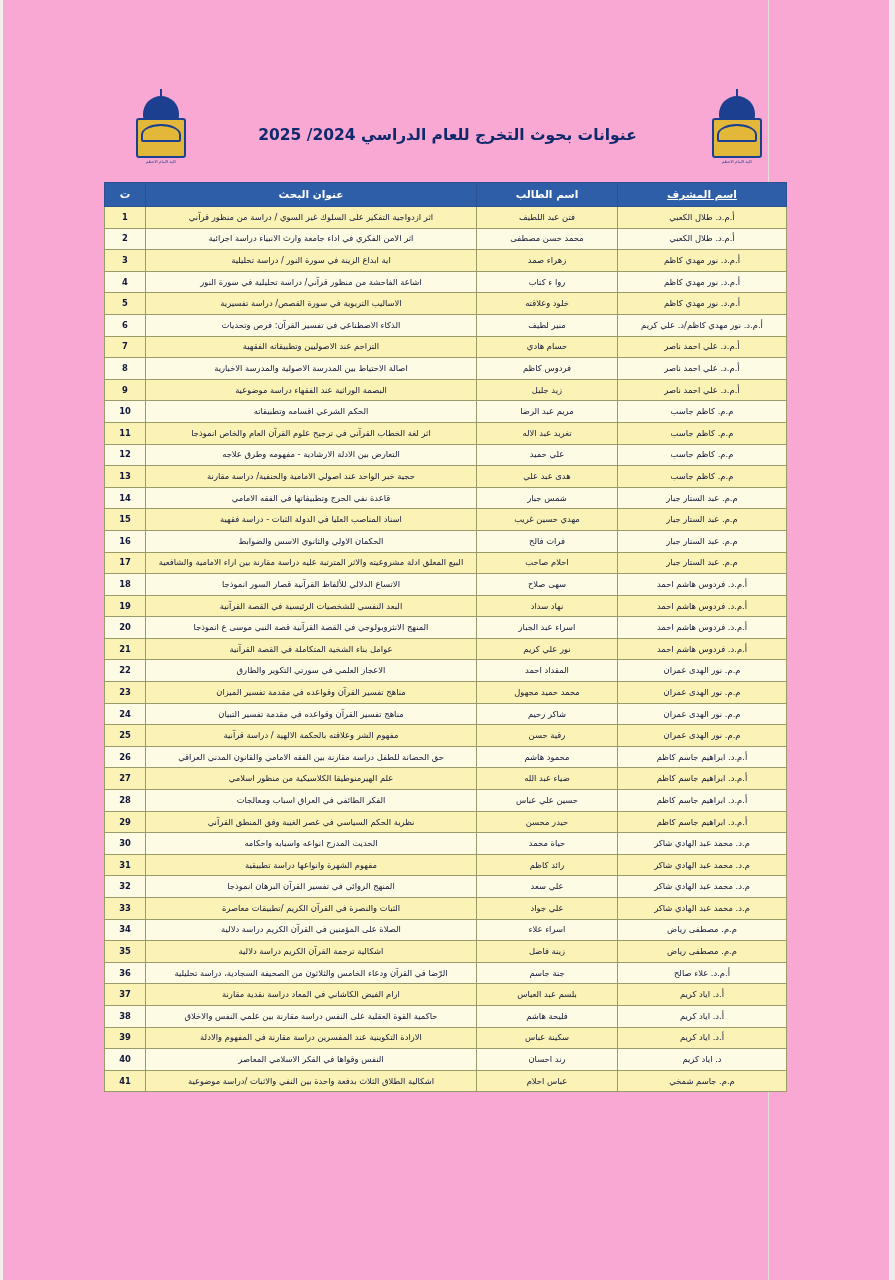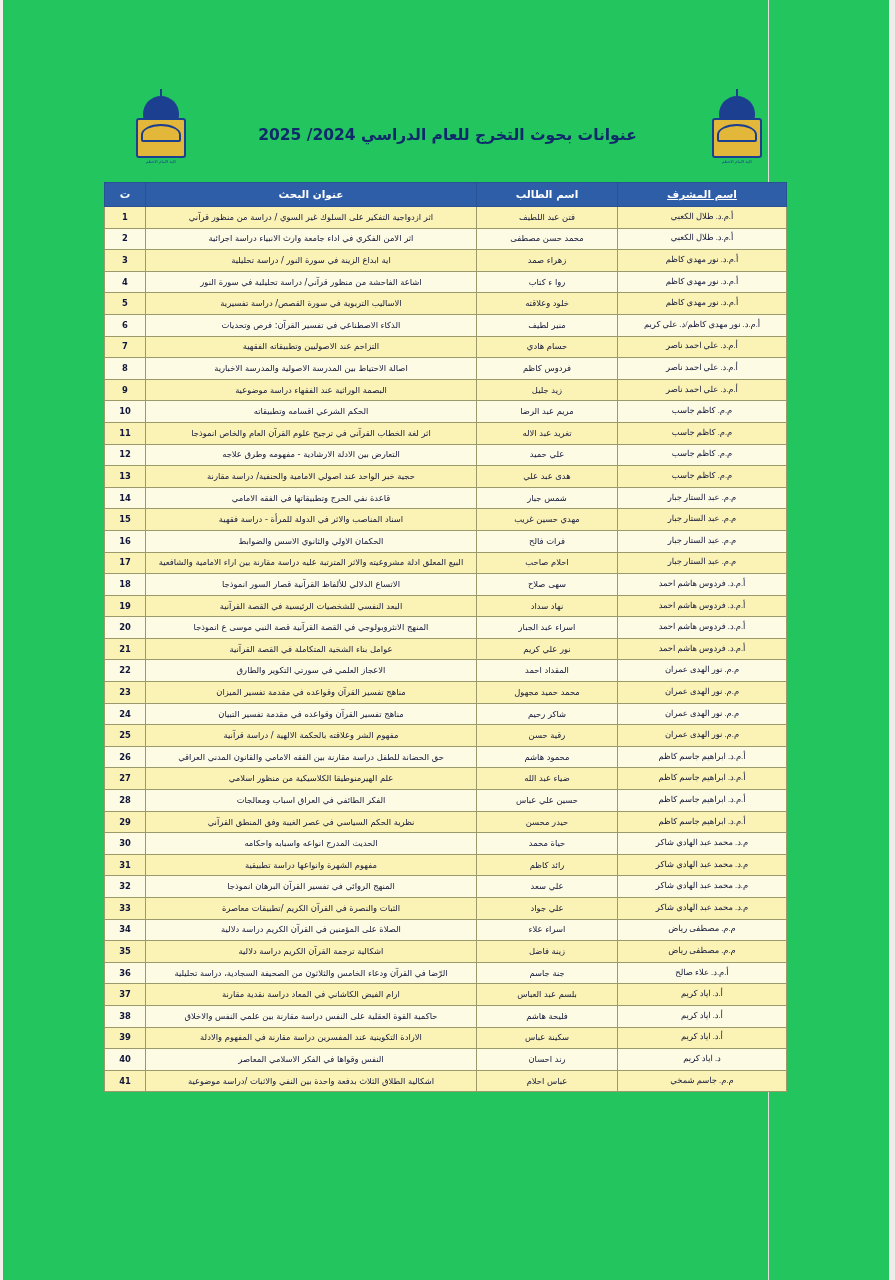--- a/index.html
+++ b/index.html
@@ -10,21 +10,21 @@
   body {
     width: 895px;
     height: 1280px;
     font-family: "DejaVu Sans", "Liberation Sans", sans-serif;
     position: relative;
     overflow: hidden;
   }
   .page {
     position: absolute;
     inset: 0;
-    background: #22c55e;
+    background: #f9a8d4;
   }
   
   .scan-edge-left {
     position: absolute;
     left: 0; top: 0; bottom: 0;
     width: 3px;
     background: #f3f0ec;
   }
   .scan-edge-right {
     position: absolute;
@@ -150,21 +150,21 @@
   }
   table.main tbody tr td {
     background: #fbf3b6;
   }
   table.main tbody tr.alt td {
     background: #fdfbe4;
   }
   td.c-idx { width: 40px; font-size: 8.6px; font-weight: bold; }
   td.c-title { width: 330px; }
   td.c-student { width: 140px; }
-  td.c-sup { width: 168px; font-family: Liberation Serif, serif; }
+  td.c-sup { width: 168px; }
   th.c-idx { width: 40px; }
   th.c-title { width: 330px; }
   th.c-student { width: 140px; }
   th.c-sup { width: 168px; text-decoration: underline; }
 </style>
 </head>
 <body>
 
 <div class="page">
   <div class="scan-edge-left"></div>
@@ -277,21 +277,21 @@
         </tr>
         <tr class="alt">
           <td class="c-sup">م.م. عبد الستار جبار</td>
           <td class="c-student">شمس جبار</td>
           <td class="c-title">قاعدة نفي الحرج وتطبيقاتها في الفقه الامامي</td>
           <td class="c-idx">14</td>
         </tr>
         <tr>
           <td class="c-sup">م.م. عبد الستار جبار</td>
           <td class="c-student">مهدي حسين غريب</td>
-          <td class="c-title">اسناد المناصب والاثر في الدولة للمرأة - دراسة فقهية</td>
+          <td class="c-title">اسناد المناصب العليا في الدولة الثبات - دراسة فقهية</td>
           <td class="c-idx">15</td>
         </tr>
         <tr class="alt">
           <td class="c-sup">م.م. عبد الستار جبار</td>
           <td class="c-student">فرات فالح</td>
           <td class="c-title">الحكمان الاولي والثانوي الاسس والضوابط</td>
           <td class="c-idx">16</td>
         </tr>
         <tr>
           <td class="c-sup">م.م. عبد الستار جبار</td>

